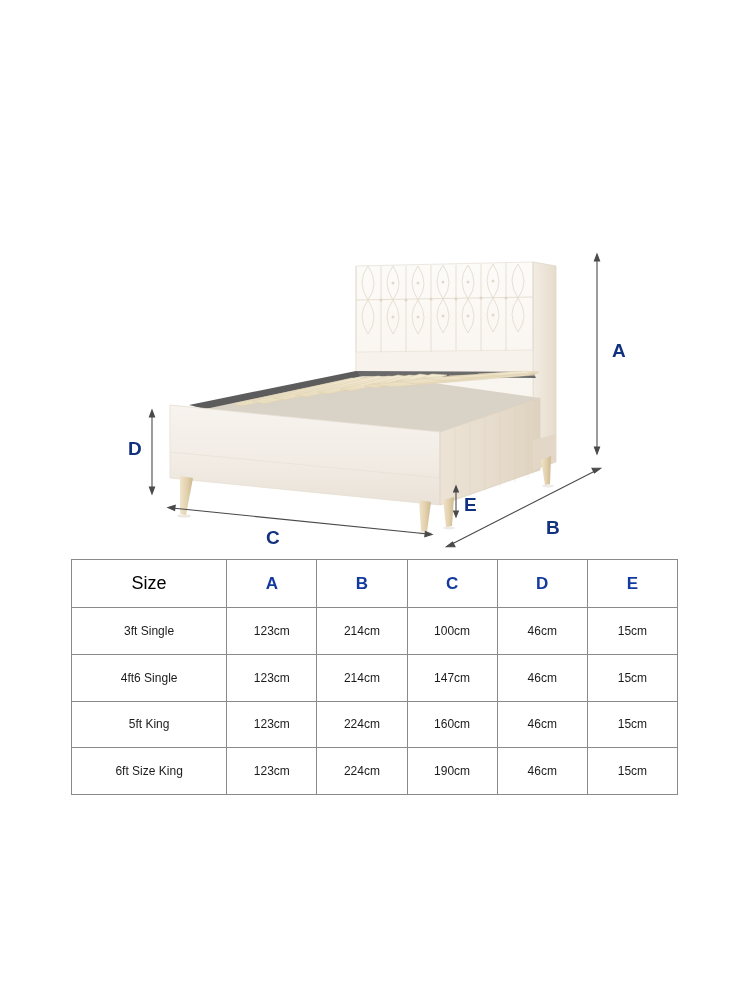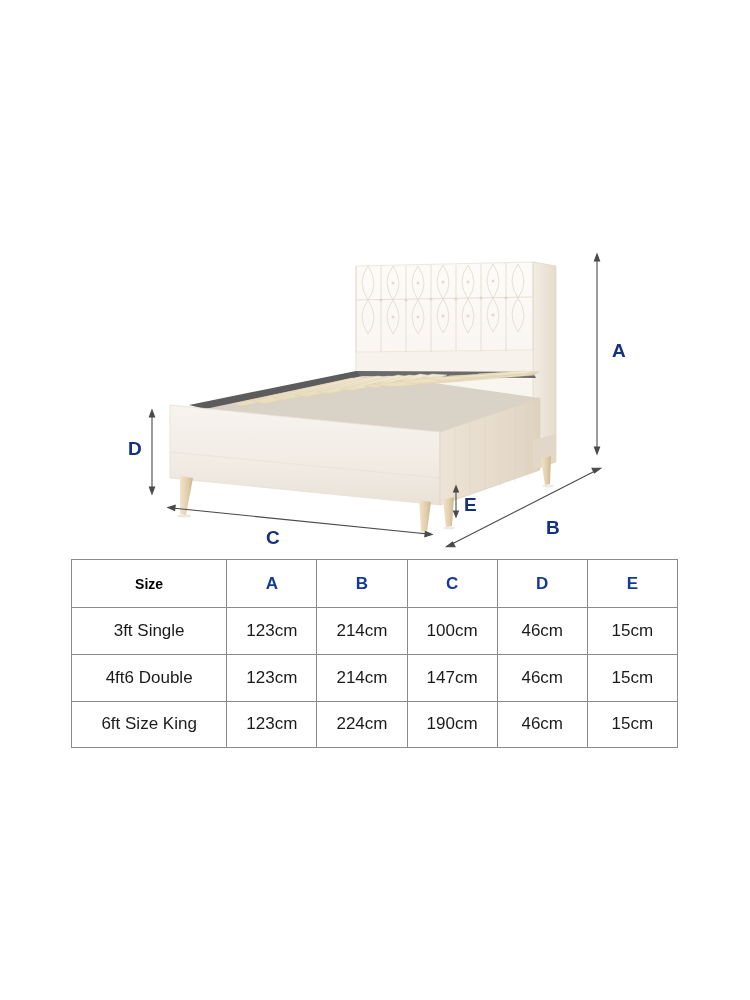--- a/index.html
+++ b/index.html
@@ -44,30 +44,30 @@
     position: absolute;
     left: 71px; top: 559px;
     width: 607px;
     border-collapse: collapse;
     table-layout: fixed;
   }
   #size-table td, #size-table th {
     border: 1px solid #8a8a8a;
     text-align: center;
     font-family: "Liberation Sans", sans-serif;
-    font-size: 17px;
+    font-size: 12px;
     color: #1b1b1b;
     font-weight: normal;
     padding: 0;
     height: 46.8px;
   }
   #size-table thead th { height: 48px; }
   #size-table thead th.size-head {
-    font-size: 14px;
-    font-weight: bold;
+    font-size: 18px;
+    font-weight: normal;
     color: #000000;
   }
   #size-table thead th.letter-head {
     font-size: 17px;
     font-weight: bold;
     color: #123a9e;
   }
   #size-table col.c-size  { width: 155px; }
   #size-table col.c-dim   { width: 90px; }
   #size-table col.c-dim-e { width: 90px; }
@@ -271,24 +271,32 @@
     <tbody>
       <tr>
         <td>3ft Single</td>
         <td>123cm</td>
         <td>214cm</td>
         <td>100cm</td>
         <td>46cm</td>
         <td>15cm</td>
       </tr>
       <tr>
-        <td>4ft6 Double</td>
+        <td>4ft6 Single</td>
         <td>123cm</td>
         <td>214cm</td>
         <td>147cm</td>
+        <td>46cm</td>
+        <td>15cm</td>
+      </tr>
+      <tr>
+        <td>5ft King</td>
+        <td>123cm</td>
+        <td>224cm</td>
+        <td>160cm</td>
         <td>46cm</td>
         <td>15cm</td>
       </tr>
       <tr>
         <td>6ft Size King</td>
         <td>123cm</td>
         <td>224cm</td>
         <td>190cm</td>
         <td>46cm</td>
         <td>15cm</td>

